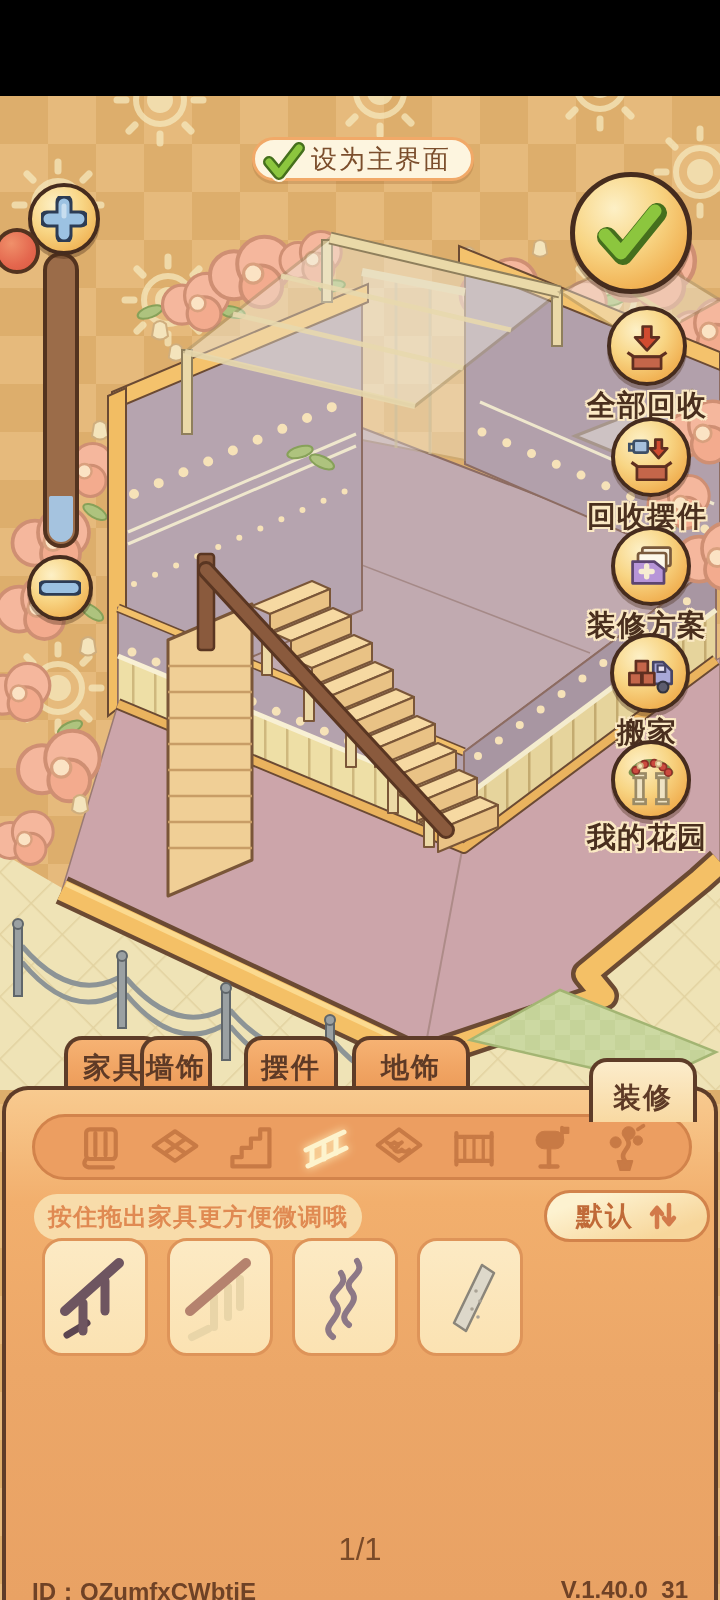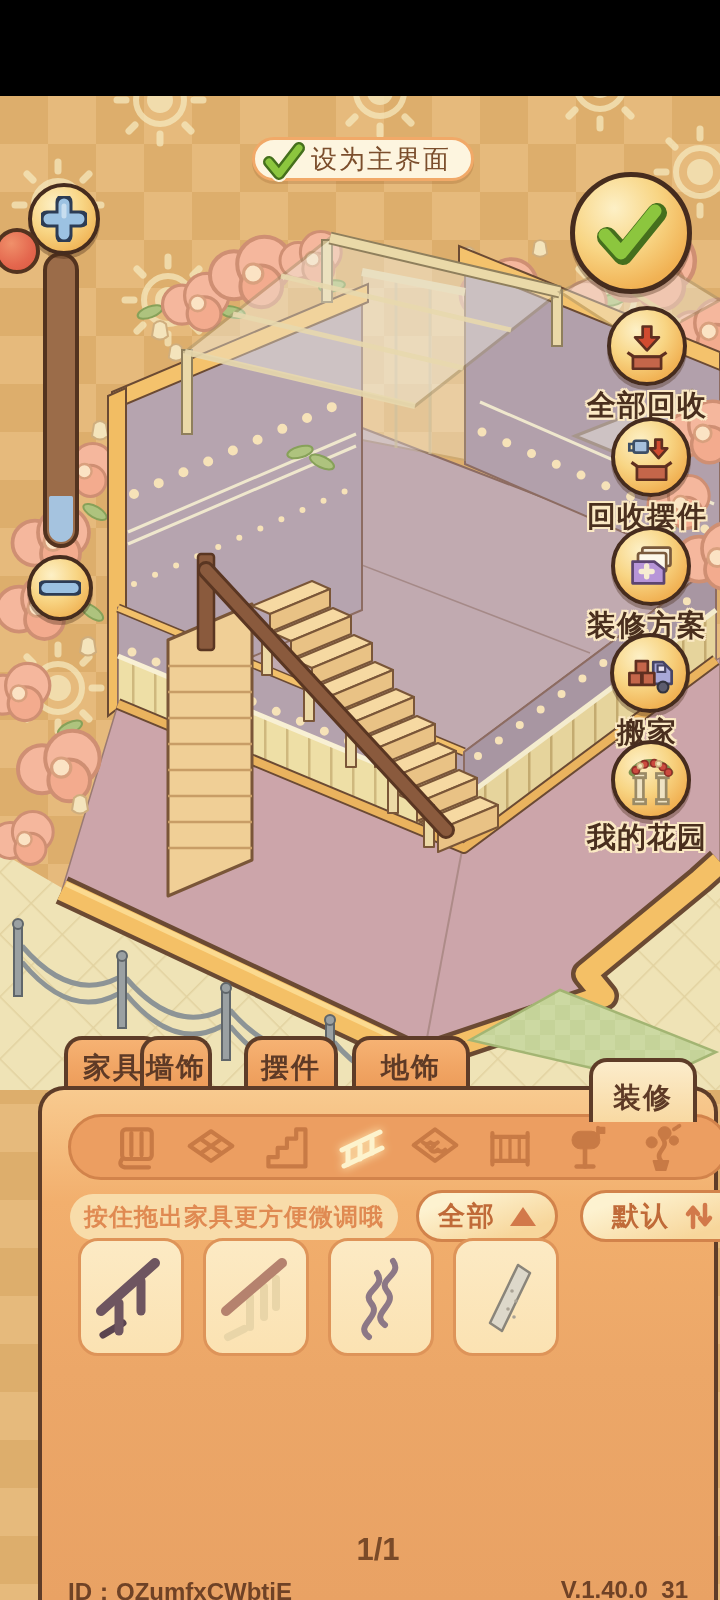--- a/index.html
+++ b/index.html
@@ -45,41 +45,41 @@
   
   .tab{position:absolute;box-sizing:border-box;border:4px solid #5e3c28;border-bottom:none;
     border-radius:18px 18px 0 0;display:flex;align-items:flex-start;justify-content:center;
     font-size:28px;font-weight:bold;color:#5e3a26;padding-top:9px;letter-spacing:2px;
     background:linear-gradient(#f6b273,#ec9a57);z-index:4;}
   .tab.active{background:linear-gradient(#fceccb,#f8d9a2);z-index:6;padding-top:17px;}
 
   
   .panel{position:absolute;left:2px;right:2px;top:1086px;bottom:0;z-index:5;box-sizing:border-box;
     border:4px solid #5e3c28;border-bottom:none;border-radius:26px 26px 0 0;
-    background:linear-gradient(180deg,#f8ca8f 0%,#f2af6d 22%,#eca768 55%,#e9a264 100%);margin-left:36px;}
+    background:linear-gradient(180deg,#f8ca8f 0%,#f2af6d 22%,#eca768 55%,#e9a264 100%);}
   .cat-bar{position:absolute;left:26px;top:24px;width:660px;height:66px;box-sizing:border-box;
     background:#ec9e61;border:3px solid #d2834b;border-radius:34px;
     display:flex;align-items:center;justify-content:space-evenly;padding:0 18px;}
   .cat-ico{width:56px;height:52px;display:flex;align-items:center;justify-content:center;}
   .hint-pill{position:absolute;left:28px;top:104px;width:328px;height:46px;border-radius:24px;
     background:#f8dcaa;display:flex;align-items:center;justify-content:center;
     font-size:24px;font-weight:bold;color:#e08a52;letter-spacing:1px;}
   .filter-pill{position:absolute;top:100px;height:52px;box-sizing:border-box;border-radius:28px;
     border:3px solid #d2834b;background:linear-gradient(160deg,#fdf2d0 20%,#f7d69b 80%);
     display:flex;align-items:center;justify-content:center;gap:14px;
     font-size:27px;font-weight:bold;color:#c06a38;letter-spacing:2px;}
   .pill-all{left:374px;width:142px;}
   .pill-sort{left:538px;width:166px;gap:14px;}
   .tri-up{width:0;height:0;border-left:13px solid transparent;border-right:13px solid transparent;
     border-bottom:19px solid #d2794a;}
   .card{position:absolute;top:148px;width:106px;height:118px;box-sizing:border-box;border-radius:20px;
     border:3px solid #de9459;background:linear-gradient(#fceac4,#fbe2b2);
     display:flex;align-items:center;justify-content:center;}
   .page-ind{position:absolute;left:0;width:100%;top:442px;text-align:center;
-    font-size:31px;font-weight:bold;color:#7a4a28;}
+    font-size:31px;font-weight:normal;color:#7a4a28;}
   .footer-row{position:absolute;left:26px;right:26px;top:486px;display:flex;justify-content:space-between;
     font-size:24px;font-weight:bold;color:#6f4226;}
 </style>
 </head>
 <body>
 
 <div class="stage">
 
   <svg class="scene-svg" width="720" height="1600" viewBox="0 0 720 1600">
     <defs>
@@ -474,24 +474,20 @@
             <circle cx="18" cy="22" r="6"></circle>
           <path d="M42,8 l6,-4" fill="none" stroke-width="4" stroke-linecap="round"></path>
         </svg>
       </div>
     </div>
 
     <div class="hint-pill">
       <span>按住拖出家具更方便微调哦</span>
     </div>
 
-    <div class="filter-pill pill-all">
-      <span>全部</span>
-      <span class="tri-up"></span>
-    </div>
 
     <div class="filter-pill pill-sort">
       <span>默认</span>
       <svg width="30" height="32" viewBox="0 0 30 32">
         <path d="M9,27 V8 M9,8 L4,14 M9,8 L14,14" fill="none" stroke="#d2794a" stroke-width="4.5" stroke-linecap="round" stroke-linejoin="round"></path>
         <path d="M21,5 V24 M21,24 L16,18 M21,24 L26,18" fill="none" stroke="#d2794a" stroke-width="4.5" stroke-linecap="round" stroke-linejoin="round"></path>
       </svg>
     </div>
 
     <div class="card" style="left:36px;">

